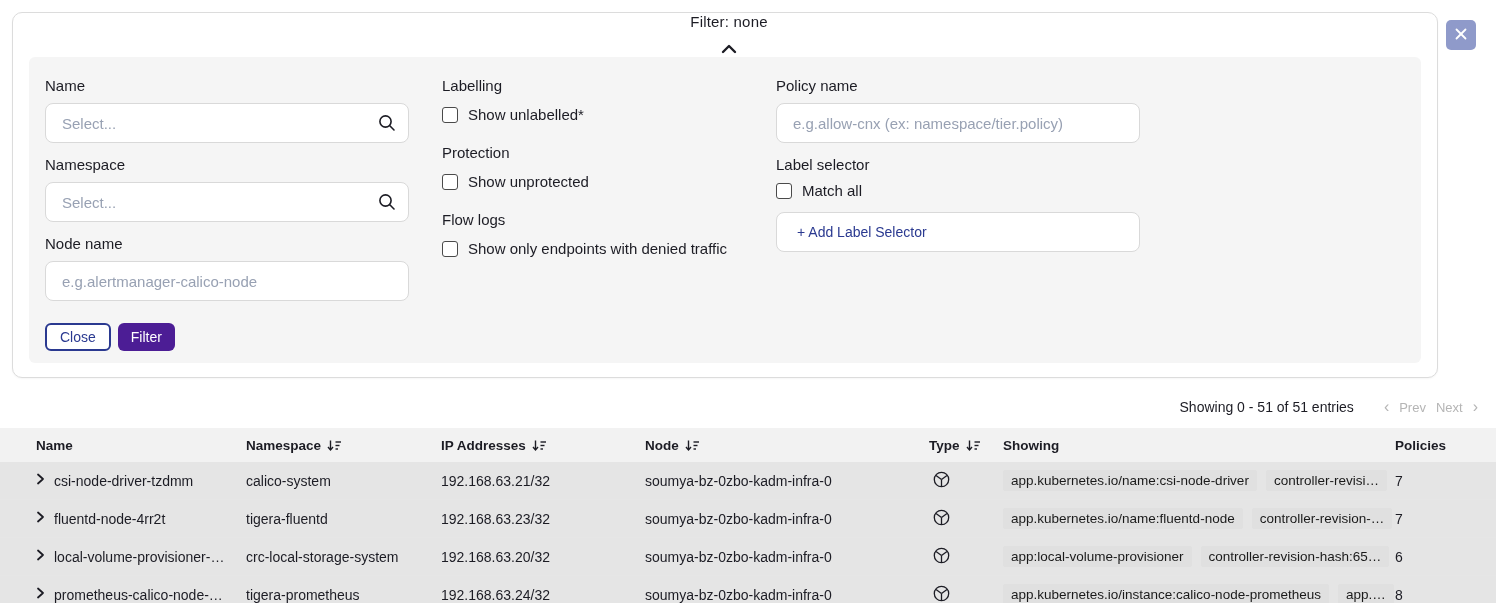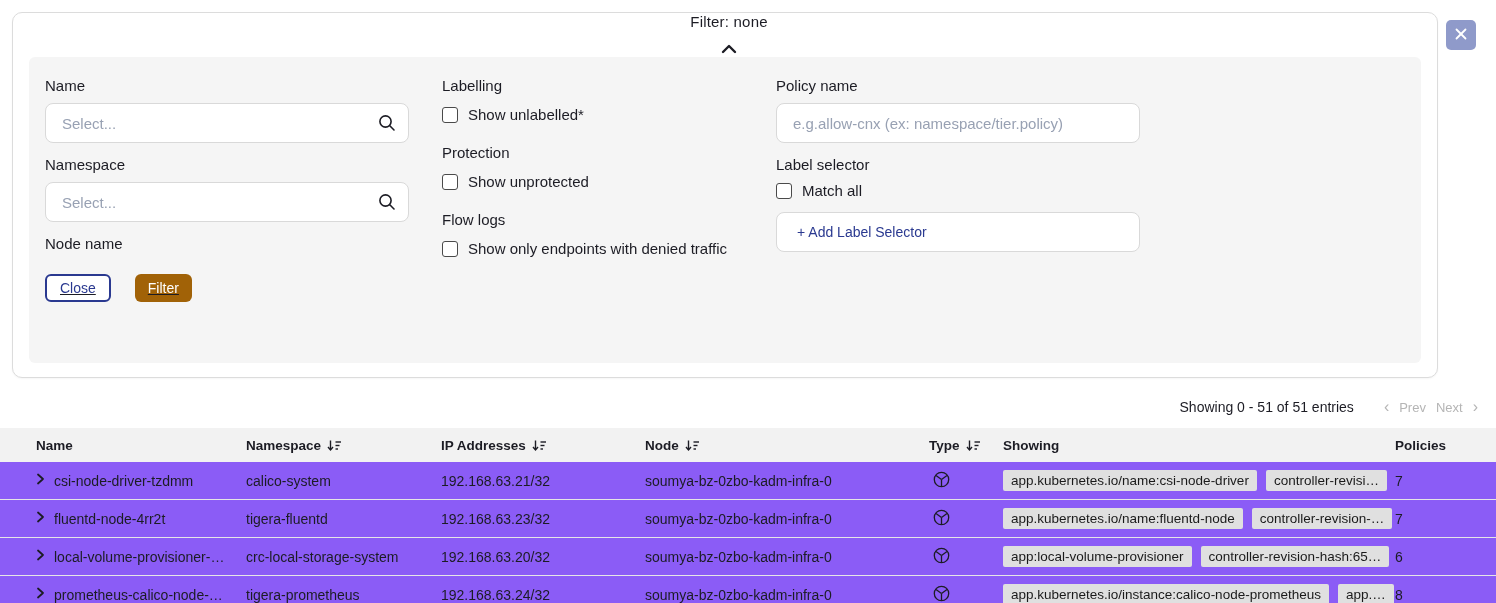--- a/index.html
+++ b/index.html
@@ -29,25 +29,25 @@
     border-radius:8px; padding:0 58px 0 16px; font-size:15px; color:#a21caf;
     font-family:"Liberation Sans", sans-serif; outline:none; }
   .text-input::placeholder { color:#98a1b3; opacity:1; }
   .search-icon { position:absolute; right:12px; top:10px; pointer-events:none; }
 
   .group-label { font-size:15px; font-weight:500; margin-bottom:12px; }
   .check-row { display:flex; align-items:center; gap:10px; margin-bottom:21px; font-size:15px; }
   .checkbox { width:16px; height:16px; background:#fff; border:1.6px solid #4a4a4a;
     border-radius:3px; flex:0 0 auto; cursor:pointer; }
 
-  .btn-row { display:flex; gap:24px; margin-top:22px;text-decoration:underline; }
+  .btn-row { display:flex; gap:7px; margin-top:22px; }
   .btn-close { height:28px; padding:0 13px; background:#fff; border:2px solid #2a3990;
     border-radius:6px; color:#2a3990; font-size:14px; font-weight:500; cursor:pointer;
     font-family:"Liberation Sans", sans-serif; }
-  .btn-filter { height:28px; padding:0 13px; background:#a16207; border:none;
+  .btn-filter { height:28px; padding:0 13px; background:#4c1d95; border:none;
     border-radius:6px; color:#fff; font-size:14px; font-weight:500; cursor:pointer;
     font-family:"Liberation Sans", sans-serif; }
 
   .add-selector-btn { width:100%; height:40px; background:#fff; border:1px solid #d9d9d9;
     border-radius:8px; text-align:left; padding:0 20px; color:#2a3990; font-size:14px;
     font-weight:500; cursor:pointer; margin-top:-3px; font-family:"Liberation Sans", sans-serif; }
 
   .panel-close-btn { position:absolute; left:1446px; top:20px; width:30px; height:30px;
     background:#8f9aca; border:none; border-radius:5px; color:#fff; font-size:15px;
     line-height:30px; cursor:pointer; display:flex; align-items:center; justify-content:center; }
@@ -59,21 +59,21 @@
   .pager { display:flex; align-items:center; gap:10px; color:#b5b5b5; font-size:13px; font-weight:500; }
   .pager .arrow { font-size:16px; line-height:1; cursor:pointer; }
   .pager .pg-btn { cursor:pointer; }
 
   
   .ep-table { position:absolute; left:0; right:0; top:428px; }
   .t-row { display:grid; grid-template-columns:210px 195px 204px 284px 74px 392px 1fr;
     padding-left:36px; align-items:center; }
   .t-head { height:34px; background:#f2f2f2; font-weight:700; font-size:13.5px; }
   .t-head .th { display:flex; align-items:center; gap:6px; }
-  .t-body-row { height:38px; background:#8b5cf6; border-bottom:1px solid #e6e6e6; font-size:14px; }
+  .t-body-row { height:38px; background:#e5e5e5; border-bottom:1px solid #e6e6e6; font-size:14px; }
   .name-cell { display:flex; align-items:center; gap:9px; }
   .expander { background:none; border:none; cursor:pointer; display:flex; align-items:center; padding:0; }
   .labels-cell { display:flex; gap:9px; overflow:hidden; padding-right:8px; }
   .chip { background:#e0e0e0; color:#1a1a1a; font-size:13.5px; padding:3px 8px;
     border-radius:2px; white-space:nowrap;text-align:right; }
   .sort-icon { display:flex; align-items:center; }
 </style>
 </head>
 <body>
 
@@ -108,20 +108,23 @@
         <input class="text-input" type="text" placeholder="Select..." style="">
         <span class="search-icon">
           <svg width="20" height="20" viewBox="0 0 20 20">
               <circle cx="8.5" cy="8.5" r="5.6" fill="none" stroke="#1c1c24" stroke-width="1.6"></circle>
               <line x1="12.8" y1="12.8" x2="17" y2="17" stroke="#1c1c24" stroke-width="1.6" stroke-linecap="round"></line>
             </svg>
         </span>
       </div>
 
       <div class="field-label">Node name</div>
+      <div class="input-wrap">
+        <input class="text-input" type="text" placeholder="e.g.alertmanager-calico-node" style="">
+      </div>
 
       <div class="btn-row">
         <button class="btn-close">Close</button>
         <button class="btn-filter">Filter</button>
       </div>
     </div>
 
     <div class="fcol fcol-2">
       <div class="group-label">Labelling</div>
       <div class="check-row">

